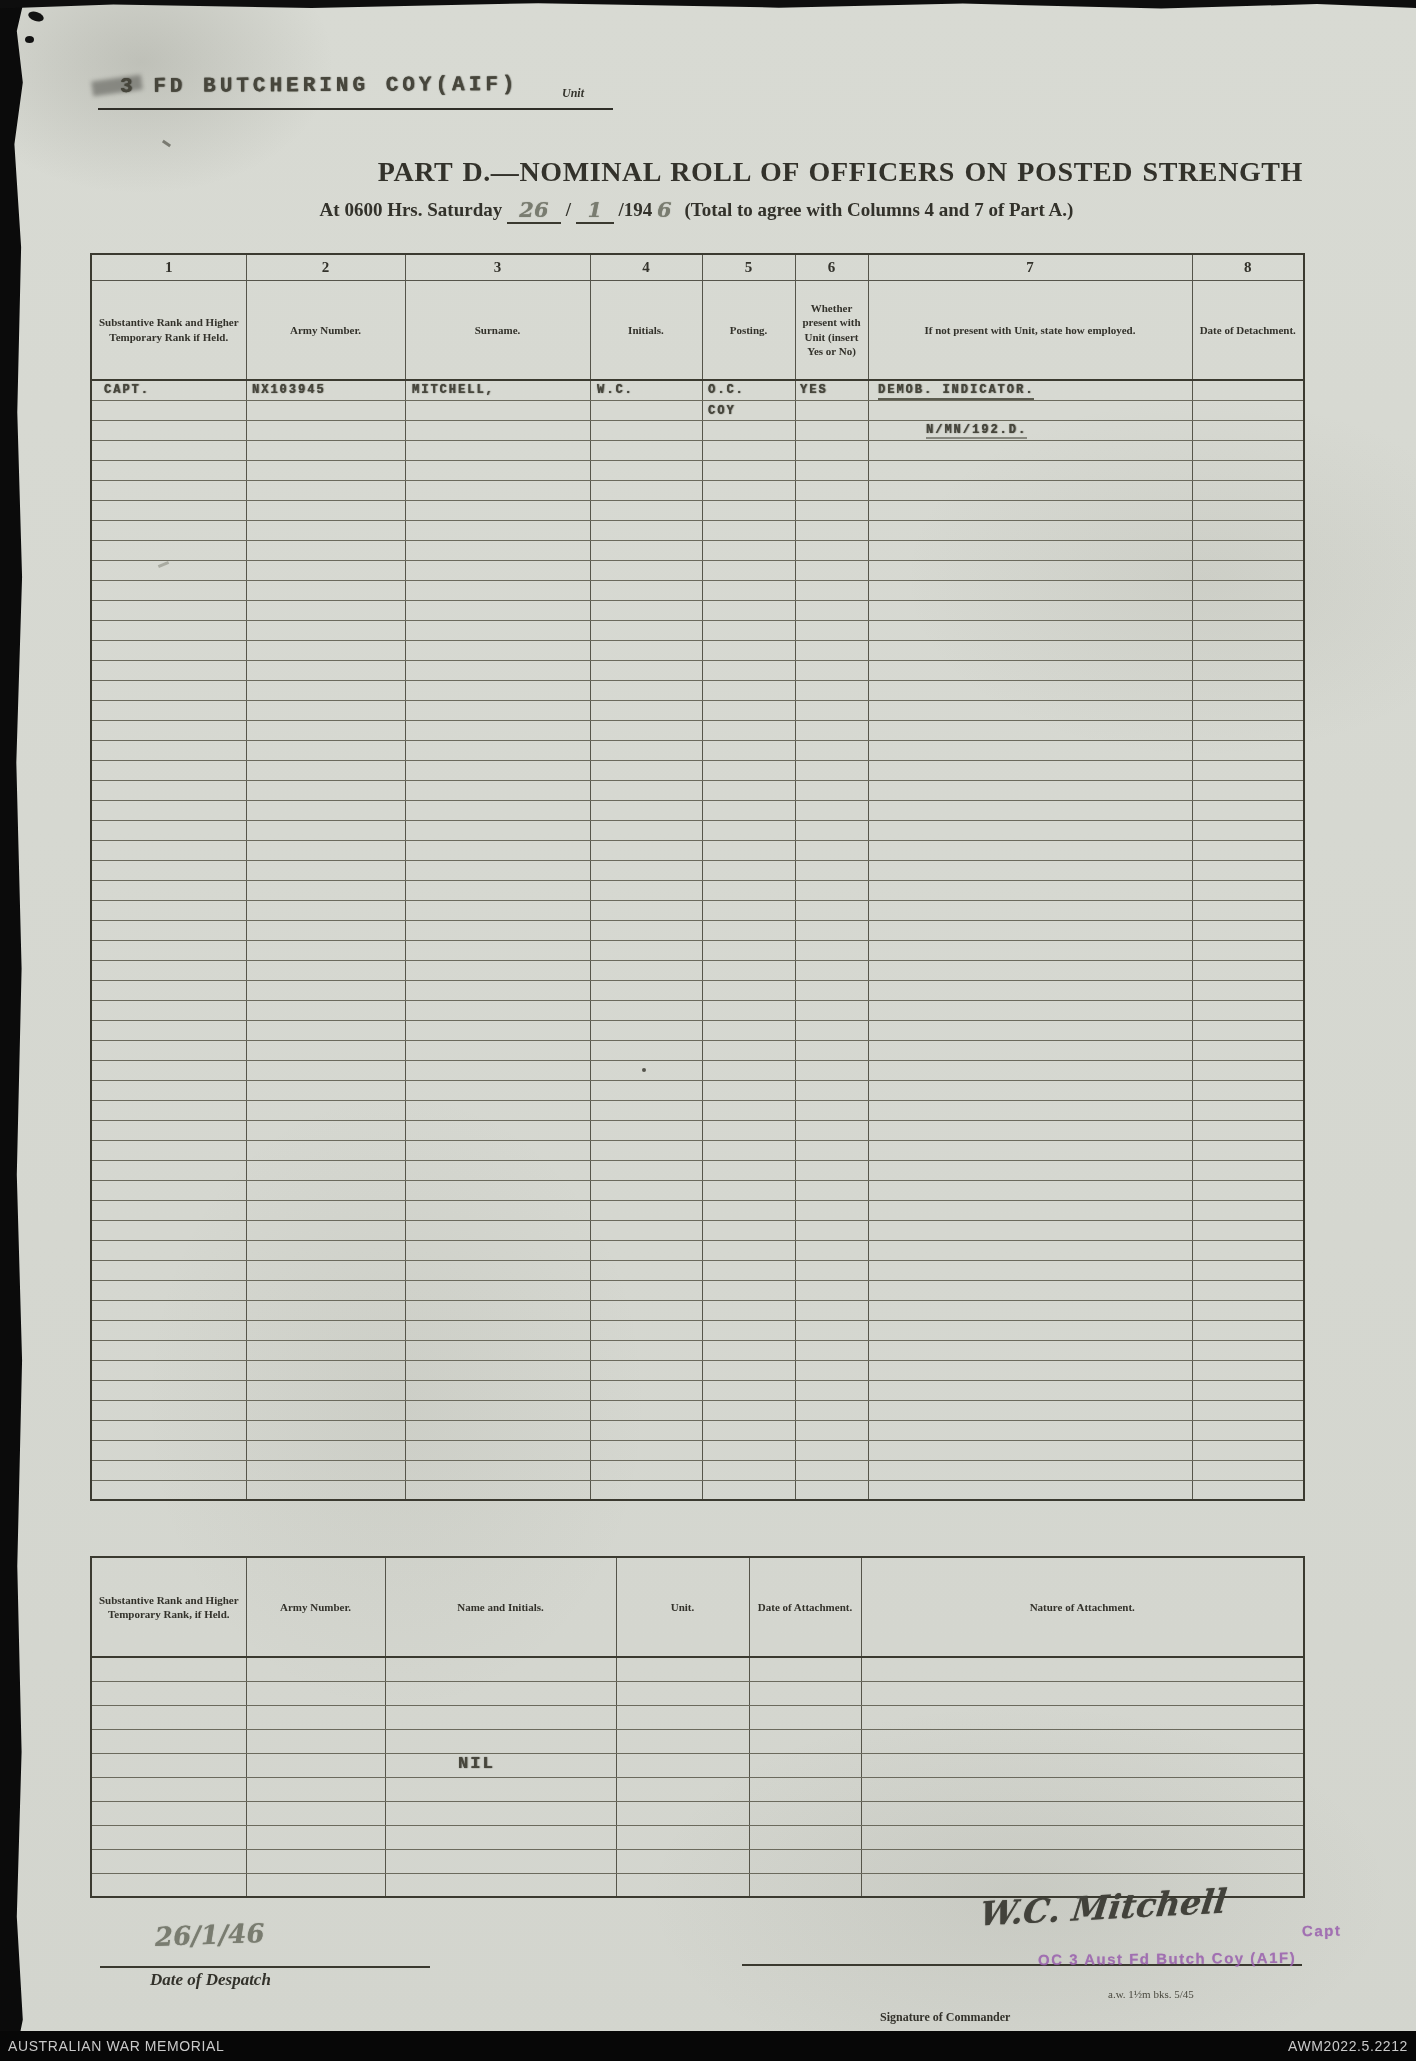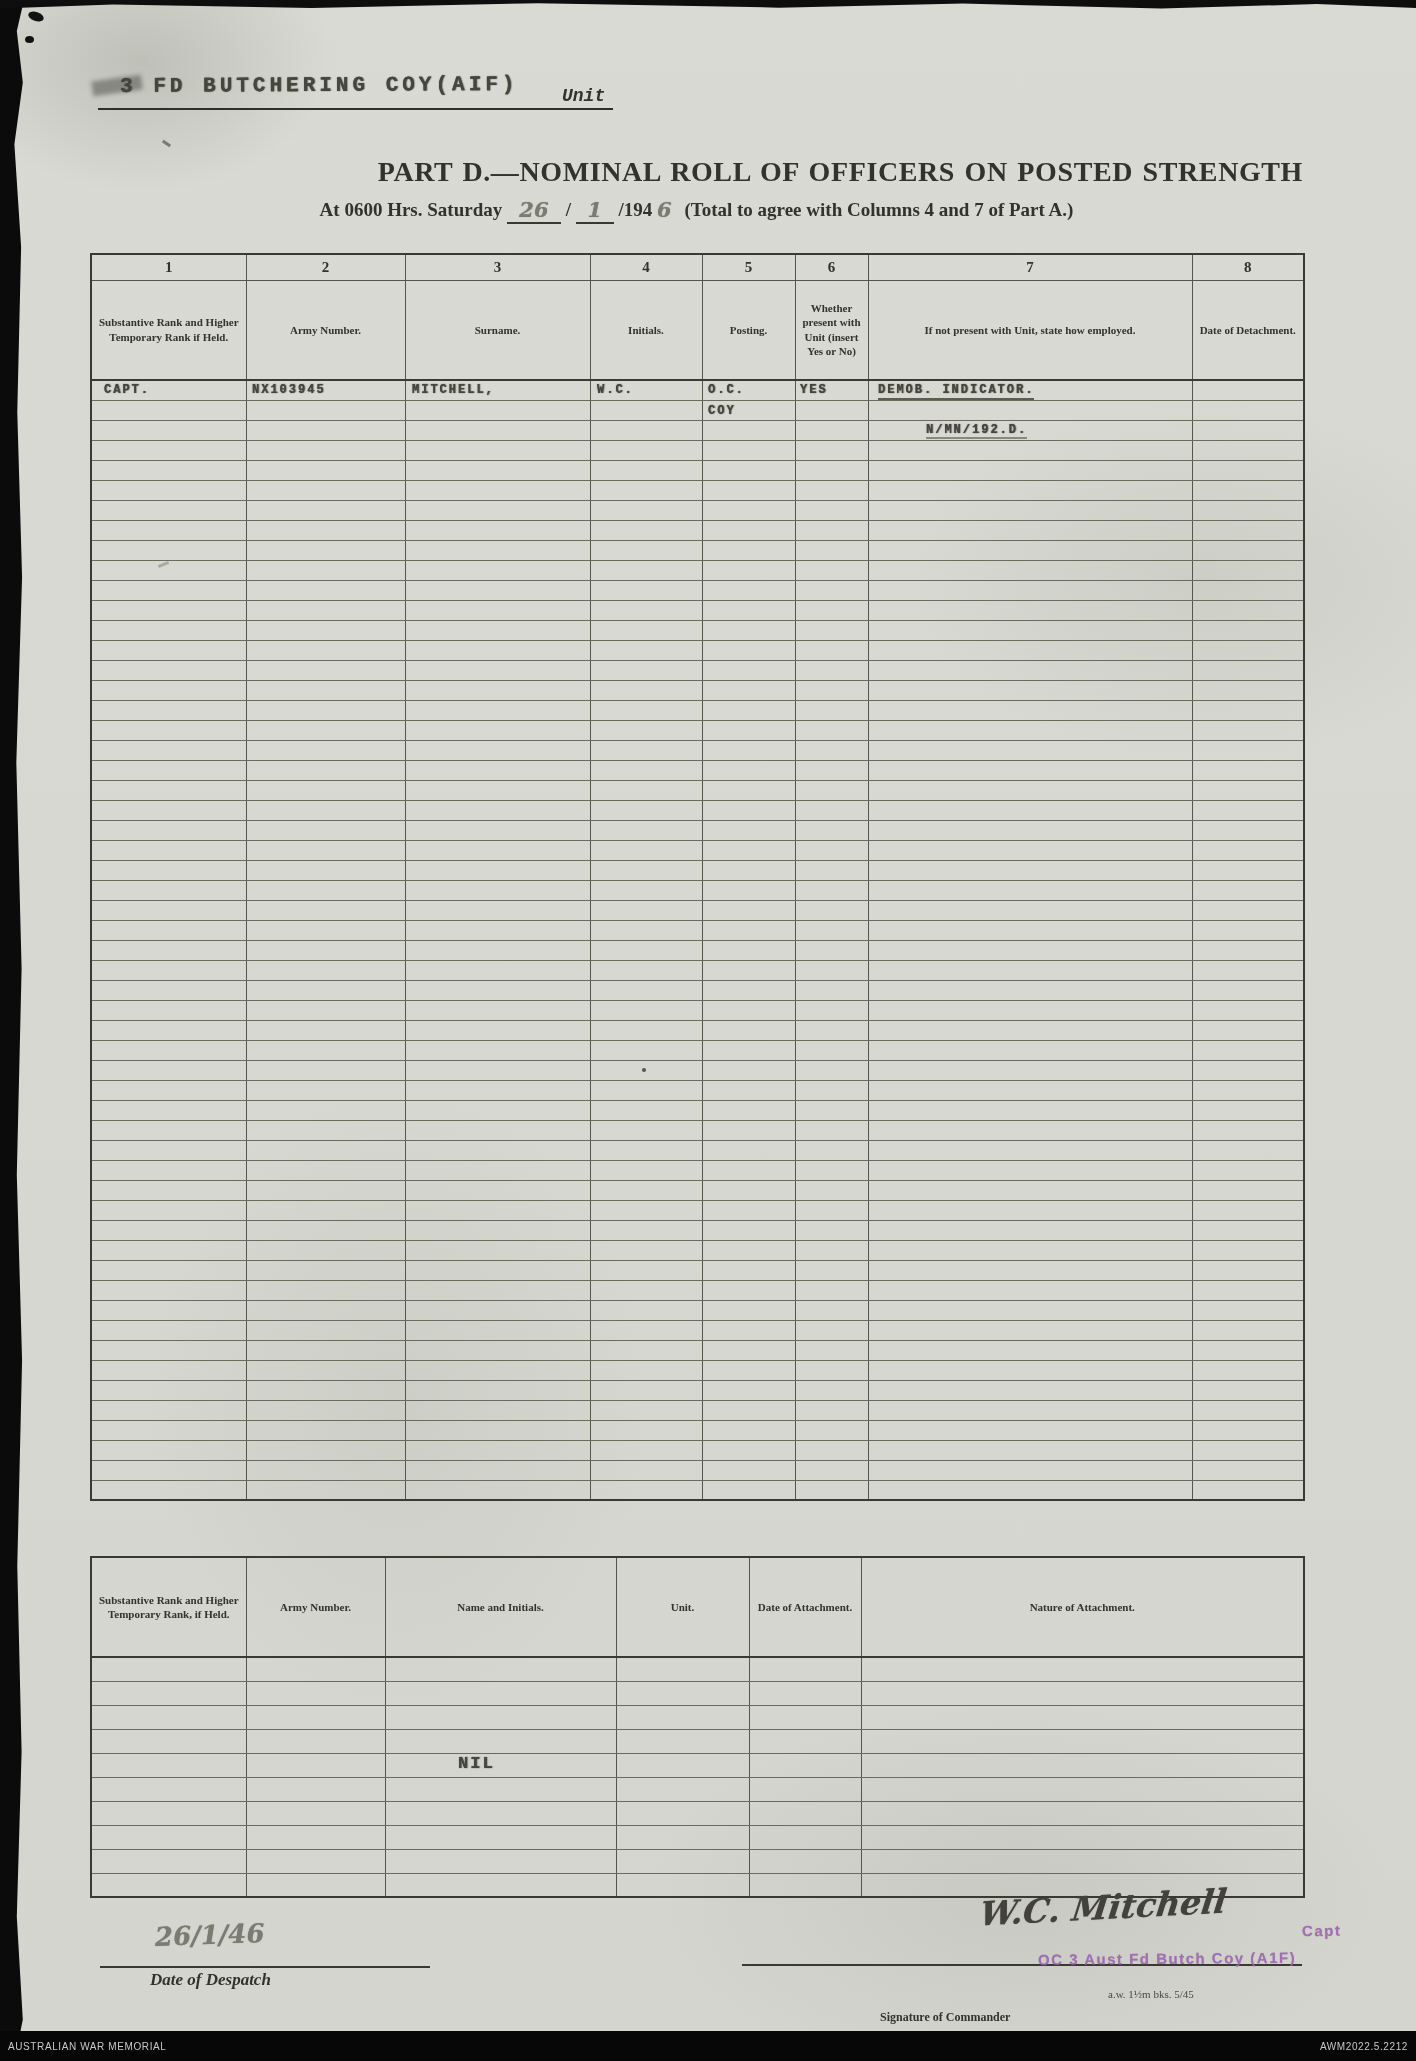--- a/index.html
+++ b/index.html
@@ -36,21 +36,21 @@
   .b2{left:25px;top:36px;width:9px;height:7px;}
   .speck{position:absolute;z-index:5;}
   .s1{left:642px;top:1068px;width:4px;height:4px;border-radius:50%;background:#3d3c34;opacity:.85;}
   .s2{left:158px;top:563px;width:11px;height:3px;background:#8b8c80;transform:rotate(-22deg);opacity:.6;}
   .s3{left:162px;top:142px;width:9px;height:3px;background:#55564c;transform:rotate(35deg);opacity:.7;}
 
   
   .scribble{position:absolute;left:92px;top:78px;width:50px;height:15px;background:#4a4a45;opacity:.5;filter:blur(2px);transform:rotate(-8deg);z-index:2;}
   .unit-value{position:absolute;left:120px;top:74px;font-size:21px;letter-spacing:4px;transform:rotate(-.3deg);z-index:3;}
   .unit-underline{position:absolute;left:98px;top:108px;width:515px;border-top:2.5px solid #2f2e28;}
-  .unit-label{position:absolute;left:562px;top:86px;font-size:18px;font-family:Liberation Mono, monospace;}
+  .unit-label{position:absolute;left:562px;top:86px;font-size:12px;}
   .form-block{position:absolute;left:1080px;top:56px;width:260px;line-height:1.25;}
   .form-name{font-size:15px;font-style:italic;font-weight:700;}
   .form-sub{font-size:14px;margin-top:1px;}
   .form-revised{font-size:10.5px;margin-top:1px;margin-left:14px;}
   .serial-row{margin-top:6px;margin-left:-18px;display:flex;align-items:baseline;gap:5px;}
   .serial-num{position:relative;top:-4px;font-size:20px;}
   .serial-den{font-size:20px;}
   .slash{font-size:18px;}
   .serial-label{font-size:14px;margin-left:6px;}
 
@@ -105,21 +105,21 @@
     text-shadow:0 0 1px rgba(60,60,50,.6);}
   .sig-label{position:absolute;left:880px;top:1970px;font-size:12px;font-weight:700;margin-top:40px;}
   .stamp{position:absolute;font-family:"Liberation Sans",sans-serif;font-weight:700;
     color:#9a5fae;opacity:.85;letter-spacing:1.5px;text-shadow:0 0 1px rgba(140,90,165,.6);}
   .stamp-rank{left:1302px;top:1922px;font-size:15px;transform:rotate(-1deg);}
   .stamp-unit{left:1038px;top:1950px;font-size:15px;transform:rotate(-.5deg);}
   .print-note{position:absolute;left:1108px;top:1988px;font-size:11px;color:#4a493f;}
 
   .awm-bar{position:absolute;left:0;right:0;bottom:0;height:30px;background:#070707;z-index:7;
     display:flex;align-items:center;justify-content:space-between;padding:0 8px;box-sizing:border-box;}
-  .awm-bar span{font-family:"Liberation Sans",sans-serif;font-size:10px;letter-spacing:.6px;color:#c9c9c9;}
+  .awm-bar span{font-family:"Liberation Sans",sans-serif;font-size:14px;letter-spacing:.6px;color:#c9c9c9;}
 </style>
 </head>
 <body>
 
 <div class="page" data-name="scanned-form-page">
 
   <div class="edge-left" data-name="scan-edge-left"></div>
   <div class="edge-top" data-name="scan-edge-top"></div>
   <div class="blob b1" data-name="scan-blemish"></div>
   <div class="blob b2" data-name="scan-blemish"></div>

